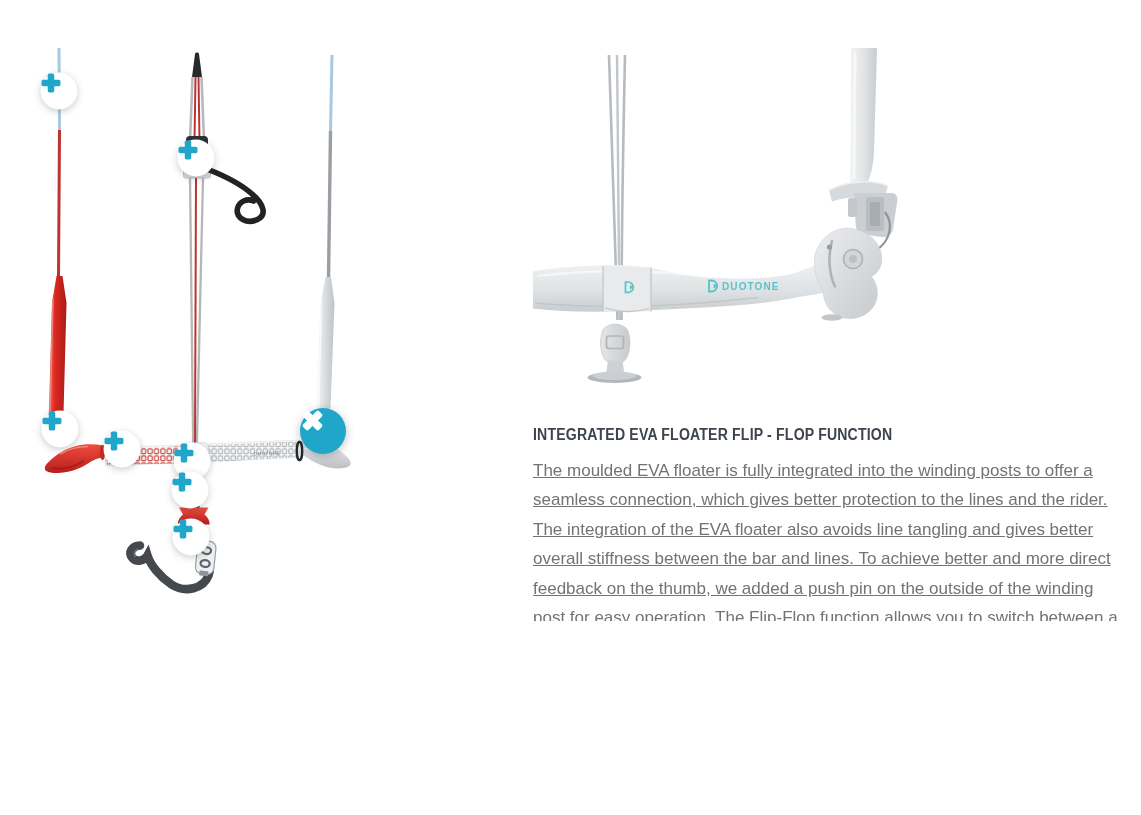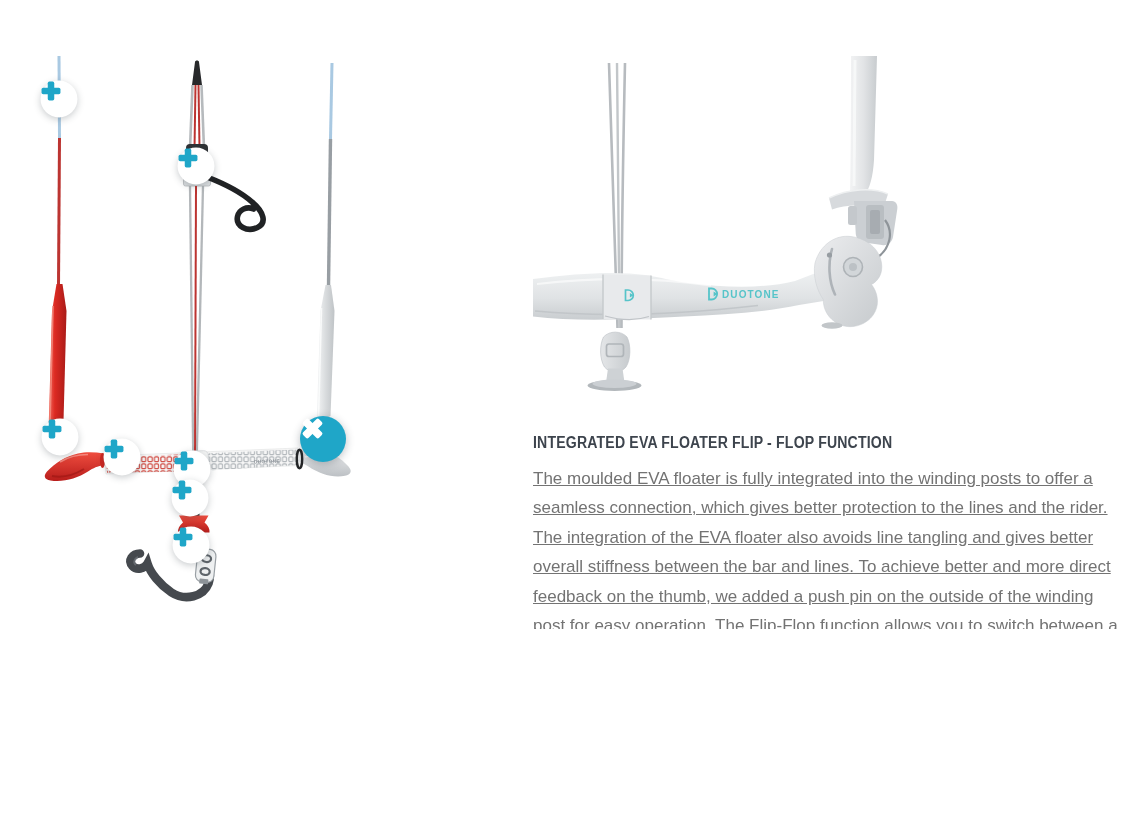--- a/index.html
+++ b/index.html
@@ -1,17 +1,17 @@
 <!DOCTYPE html>
 <html style="--accent: #1fa6c8;"><head>
 <meta charset="utf-8">
 <style>
   html,body{margin:0;padding:0;background:#fff;}
   .page{position:relative;width:1141px;height:621px;background:#fff;overflow:hidden;
-        font-family:"Liberation Sans", sans-serif;margin-top:8px;}
+        font-family:"Liberation Sans", sans-serif;}
   .diagram{position:absolute;left:0;top:0;width:400px;height:620px;}
   .diagram svg{position:absolute;left:0;top:0;}
   .hotspot-layer{position:absolute;left:0;top:0;width:400px;height:620px;}
   .hotspot{position:absolute;width:37px;height:37px;transform:translate(-50%,-50%);
            border-radius:50%;background:#fff;border:0;padding:0;display:flex;
            align-items:center;justify-content:center;cursor:pointer;
            box-shadow:0 2px 7px rgba(40,50,60,.25);}
   .hotspot svg{width:21px;height:21px;fill:var(--accent,#1fa6c8);display:block;}
   .hotspot.close{width:46px;height:46px;background:var(--accent,#1fa6c8);
                  box-shadow:0 2px 9px rgba(40,50,60,.3);}

